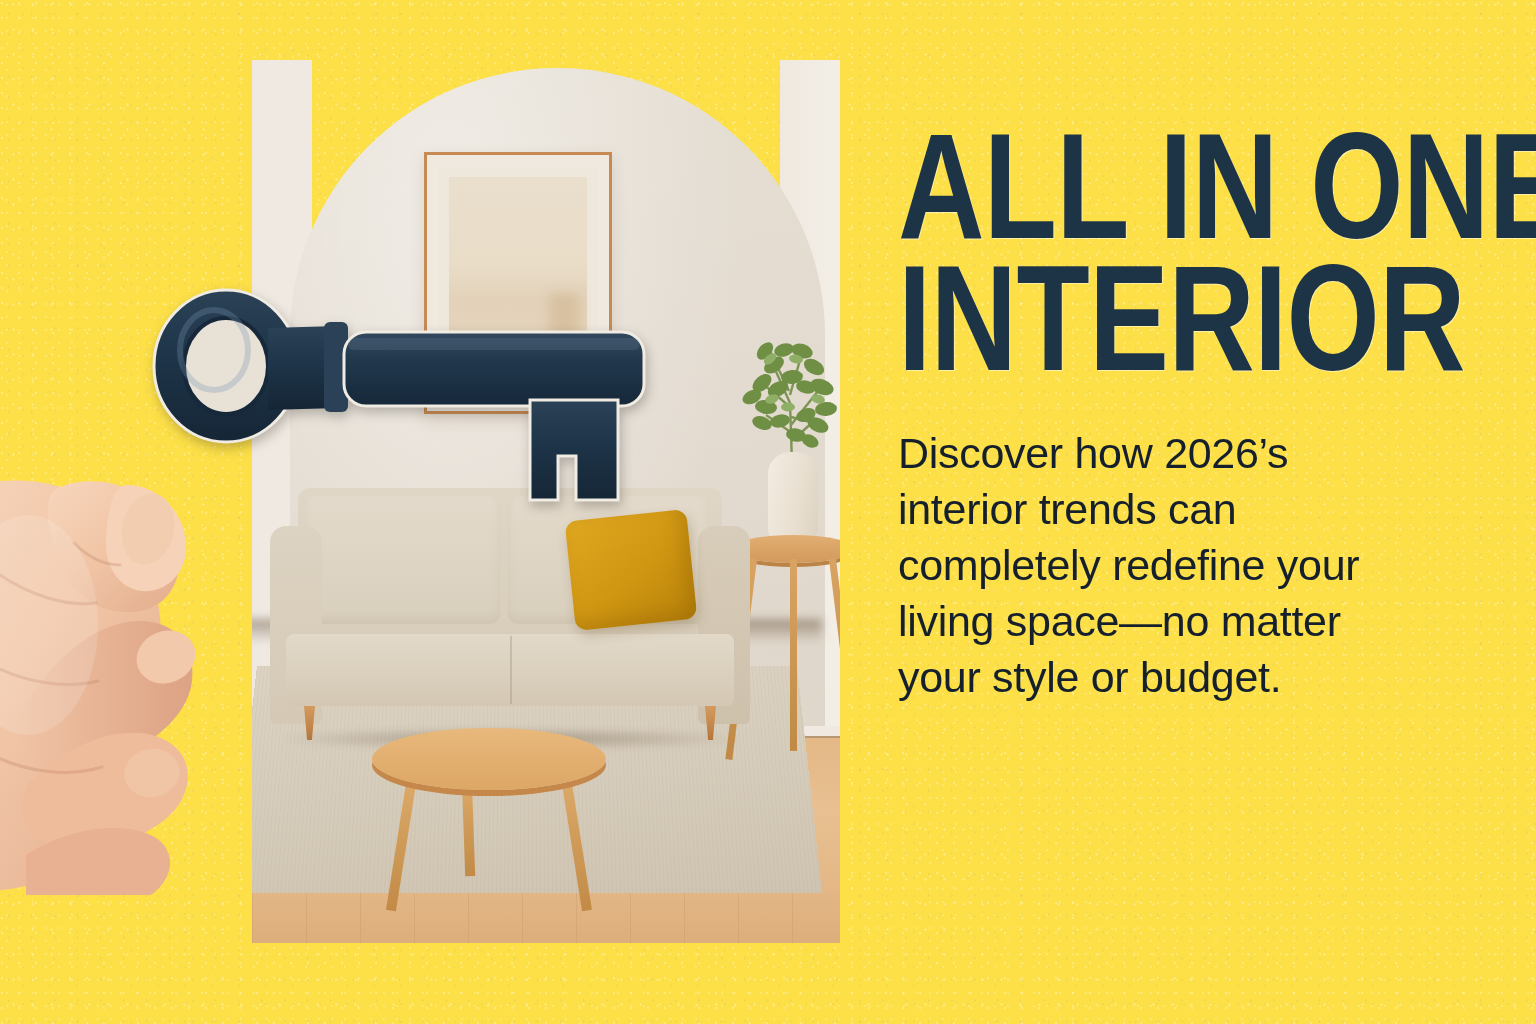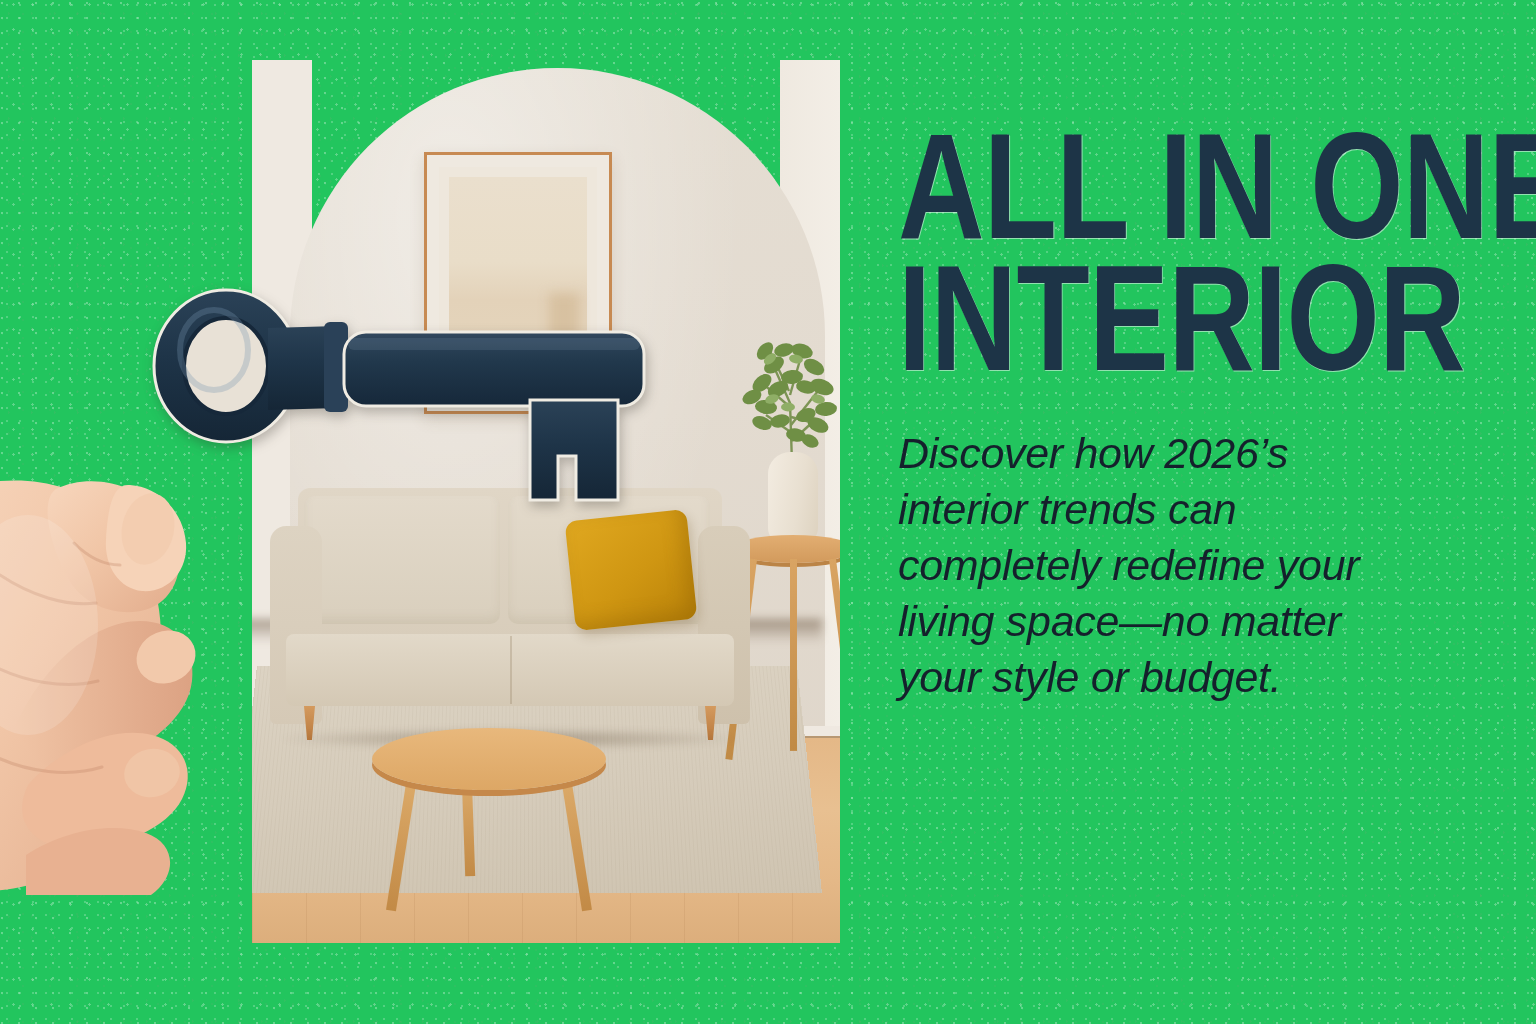--- a/index.html
+++ b/index.html
@@ -6,21 +6,21 @@
 
   html,body{
     width:1536px; height:1024px;
     overflow:hidden;
     font-family:"Liberation Sans", sans-serif;
   }
 
   #poster{
     position:relative;
     width:1536px; height:1024px;
-    background:#22c55e;
+    background:#fde047;
     overflow:hidden;
   }
 
   
   #paper-texture{
     position:absolute; inset:0;
     pointer-events:none;
     opacity:.55;
     background-image:
       radial-gradient(circle at 12% 22%, rgba(255,255,255,.55) 0 1.2px, transparent 1.3px),
@@ -289,21 +289,20 @@
   .headline-line{ display:block; }
 
   #subhead{
     margin-top:42px;
     color:#15202c;
     font-family:"Liberation Sans", sans-serif;
     font-size:43px;
     line-height:1.30;
     letter-spacing:-.3px;
     max-width:500px;
-    font-style:italic;
   }
 </style>
 </head>
 <body>
 
 <div id="poster">
 
   <div id="paper-texture"></div>
 
   <div id="photo-panel">

